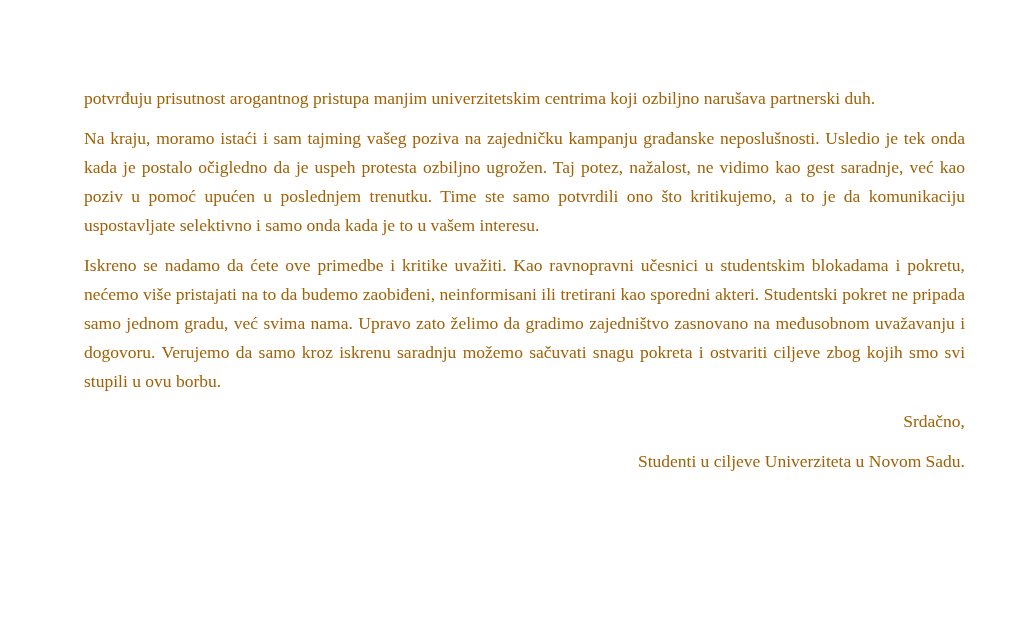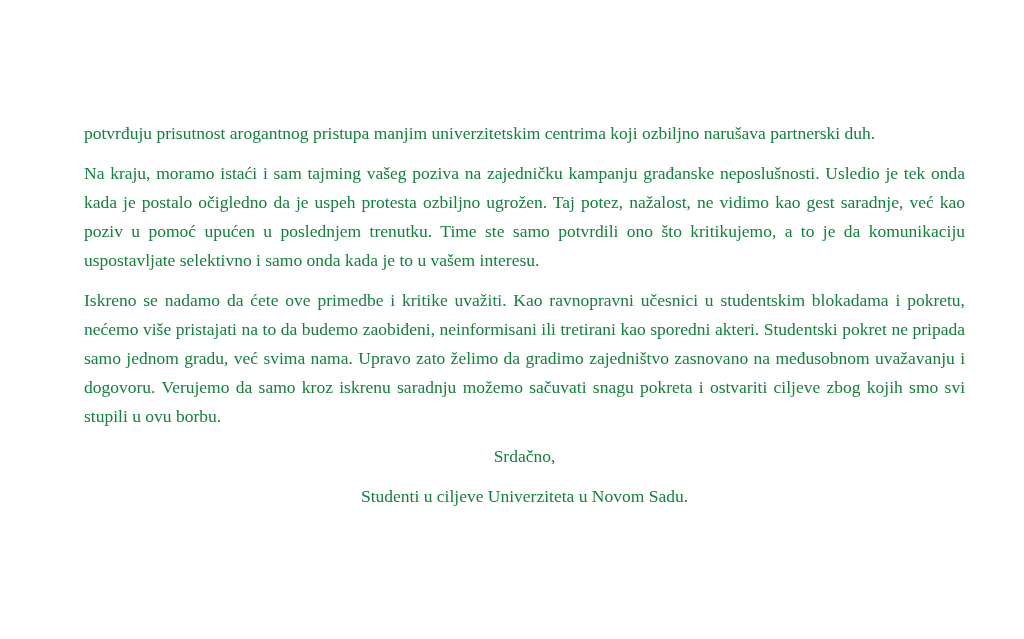--- a/index.html
+++ b/index.html
@@ -15,29 +15,28 @@
     overflow: hidden;
   }
   .doc-body {
     position: absolute;
     left: 84px;
     top: 84px;
     width: 881px;
     font-family: "Liberation Serif", "DejaVu Serif", serif;
     font-size: 17.5px;
     line-height: 29px;
-    color: #15803d;
-    margin-top: 35px;
+    color: #a16207;
   }
   .doc-body p {
     margin: 0 0 11px 0;
     text-align: justify;
   }
   .doc-body p.no-justify {
-    text-align: center;
+    text-align: right;
     font-family: Liberation Serif, serif;
   }
 </style>
 </head>
 <body>
 
 <div class="viewport">
   <div class="doc-body">
     <p>potvrđuju prisutnost arogantnog pristupa manjim univerzitetskim centrima koji ozbiljno narušava partnerski duh.</p>
     <p>Na kraju, moramo istaći i sam tajming vašeg poziva na zajedničku kampanju građanske neposlušnosti. Usledio je tek onda kada je postalo očigledno da je uspeh protesta ozbiljno ugrožen. Taj potez, nažalost, ne vidimo kao gest saradnje, već kao poziv u pomoć upućen u poslednjem trenutku. Time ste samo potvrdili ono što kritikujemo, a to je da komunikaciju uspostavljate selektivno i samo onda kada je to u vašem interesu.</p>

